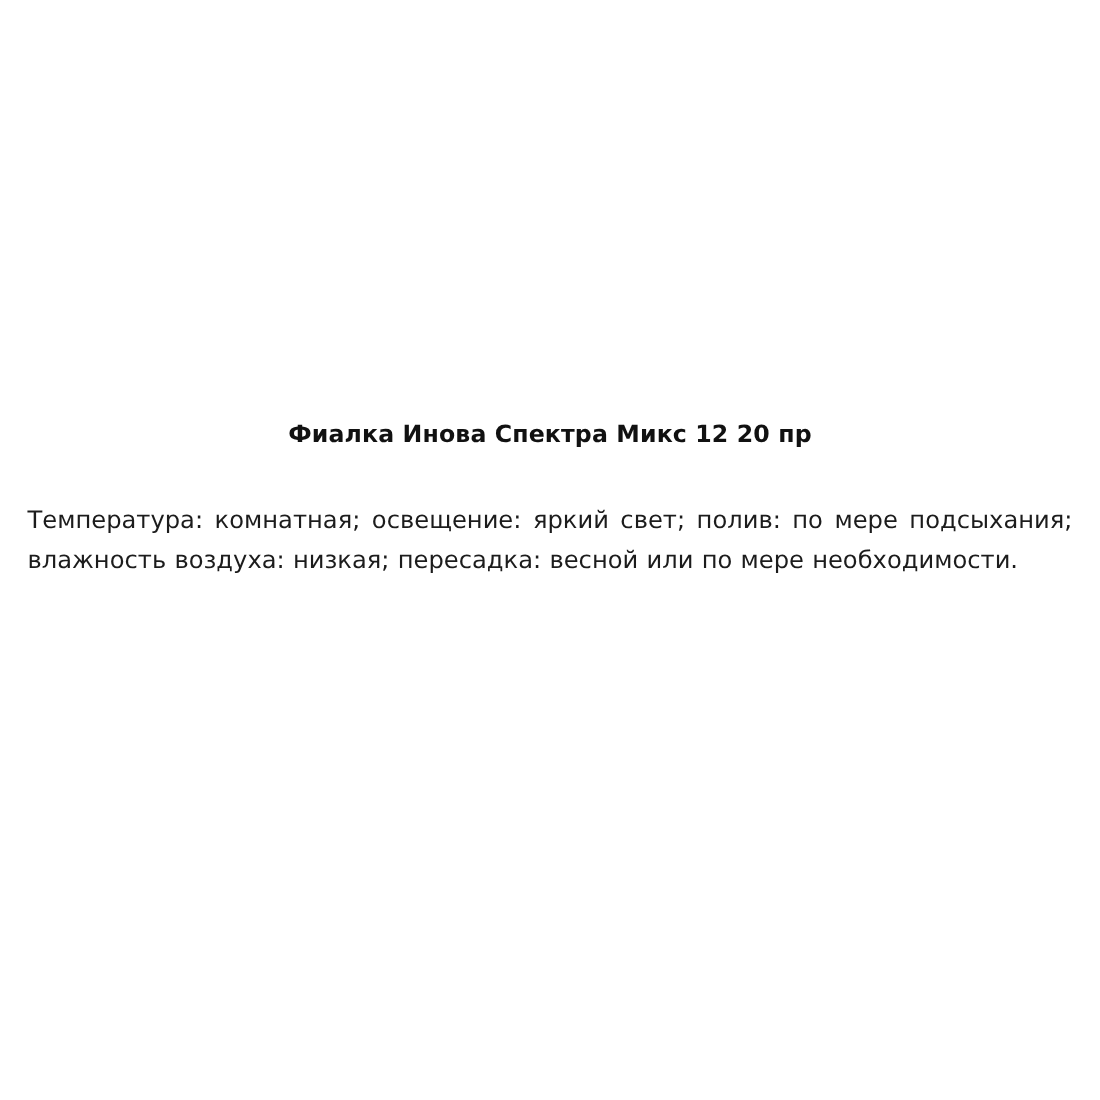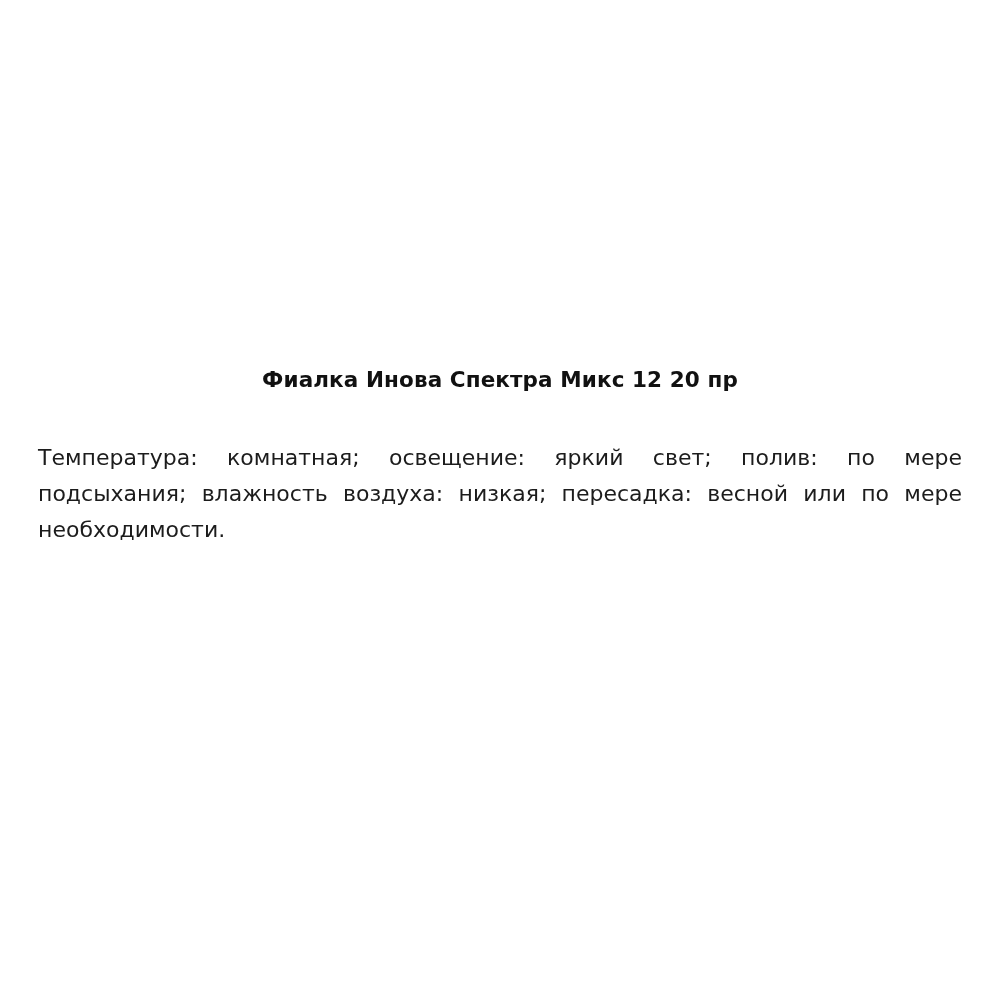--- a/index.html
+++ b/index.html
@@ -16,35 +16,35 @@
   }
   .page {
     position: relative;
     width: 1000px;
     height: 1000px;
     box-sizing: border-box;
   }
   .content-block {
     position: absolute;
     left: 25px;
-    top: 366px;
+    top: 382px;
     width: 950px;
   }
   .product-title {
     font-size: 21.5px;
     font-weight: bold;
     text-align: center;
     color: #111111;
     letter-spacing: 0.1px;
     line-height: 1.3;
     margin: 0;
     padding: 0 0 0 0;
   }
   .description {
-    margin: 13px;
+    margin: 0;
     padding: 0;
     margin-top: 46px;
     font-size: 22px;
     line-height: 1.63;
     color: #1c1c1c;
     text-align: justify;
     text-justify: inter-word;
     word-spacing: 0.5px;
   }
 </style>

